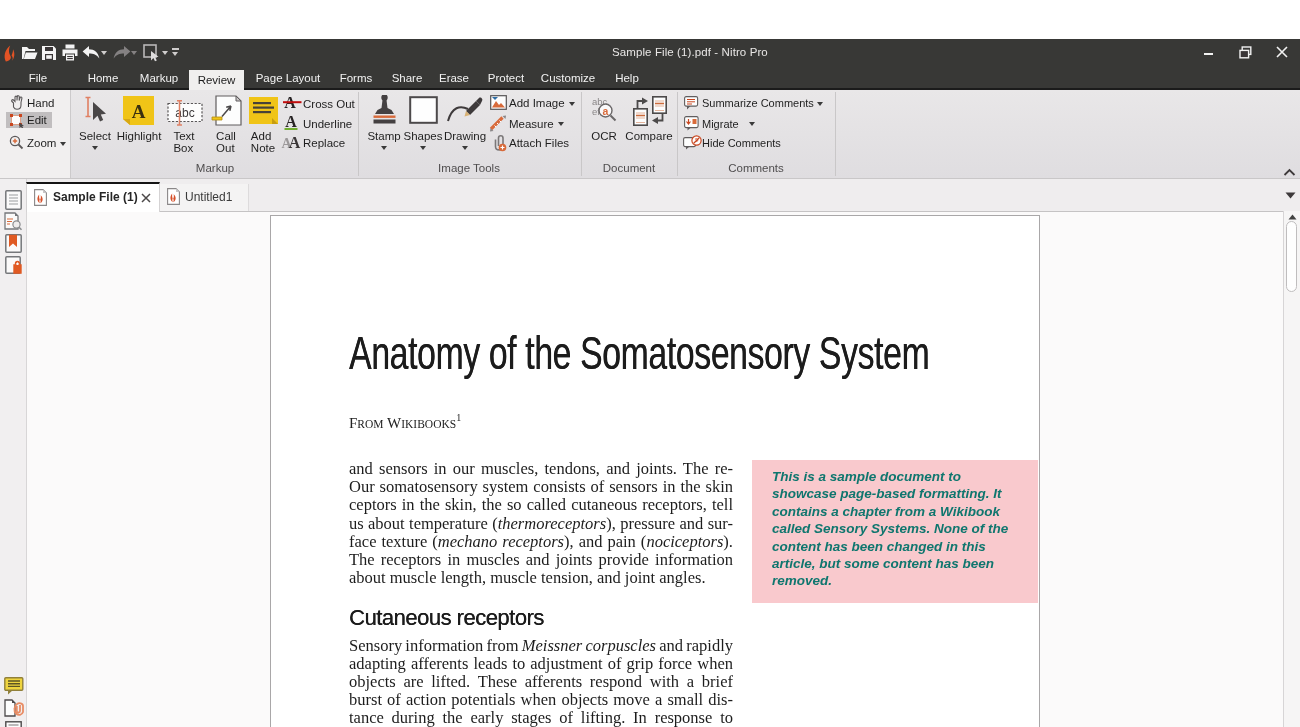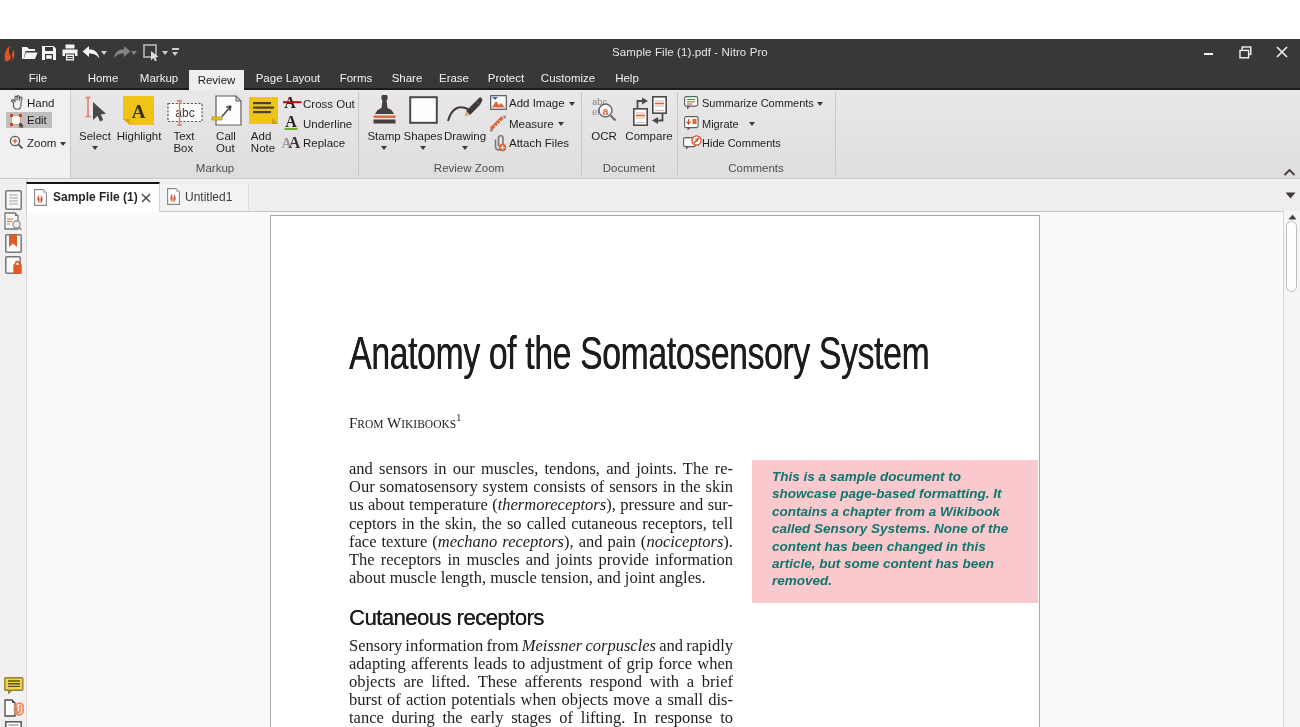--- a/index.html
+++ b/index.html
@@ -140,21 +140,21 @@
     </svg>
     <div class="srow" style="left:27px;top:46px;">Zoom</div>
     <div class="caret" style="left:63px;top:52px;"></div>
 
     <div class="rsep" style="left:358px;"></div>
     <div class="rsep" style="left:581px;"></div>
     <div class="rsep" style="left:677px;"></div>
     <div class="rsep" style="left:835px;"></div>
 
     <div class="glabel" style="left:215px;">Markup</div>
-    <div class="glabel" style="left:469px;">Review Zoom</div>
+    <div class="glabel" style="left:469px;">Image Tools</div>
     <div class="glabel" style="left:629px;">Document</div>
     <div class="glabel" style="left:756px;">Comments</div>
 
     <svg class="abs" style="left:82px;top:6px" width="28" height="28" viewBox="0 0 28 28">
       <path d="M3.5 1.5 L8.5 1.5 M6 1.5 L6 20.5 M3.5 20.5 L8.5 20.5" stroke="#e08063" stroke-width="1.6" fill="none"></path>
       <path d="M11 6 L11 24 L15.5 19.8 L18 25.5 L21.2 24 L18.8 18.5 L24 17.8 Z" fill="#4a4748"></path>
     </svg>
     <div class="rlabel" style="left:95px;">Select</div>
     <div class="caret" style="left:95px;top:56px;"></div>
 
@@ -334,22 +334,22 @@
 
   <div id="main">
       <div class="abs" style="left:27px;top:0;width:1273px;height:1px;background:#c5c3c4;"></div>
     </div>
   <div id="page">
     <div id="doc-title">Anatomy of the Somatosensory System</div>
     <div id="doc-sub">F<span style="font-size:11.5px">ROM</span> W<span style="font-size:11.5px">IKIBOOKS</span><sup style="font-size:10px;position:relative;top:-1px;">1</sup></div>
     <div id="doc-body">
       <div class="jline">and sensors in our muscles, tendons, and joints. The re-</div>
       <div class="jline">Our somatosensory system consists of sensors in the skin</div>
+      <div class="jline">ceptors in the skin, the so called cutaneous receptors, tell</div>
       <div class="jline">us about temperature (<i>thermoreceptors</i>), pressure and sur-</div>
-      <div class="jline">ceptors in the skin, the so called cutaneous receptors, tell</div>
       <div class="jline">face texture (<i>mechano receptors</i>), and pain (<i>nociceptors</i>).</div>
       <div class="jline">The receptors in muscles and joints provide information</div>
       <div>about muscle length, muscle tension, and joint angles.</div>
       <div id="doc-h2" style="margin-top:22px;margin-bottom:9px;">Cutaneous receptors</div>
       <div id="para2">
         <div class="jline" style="word-spacing:-1.8px;">Sensory information from <i>Meissner corpuscles</i> and rapidly</div>
         <div class="jline">adapting afferents leads to adjustment of grip force when</div>
         <div class="jline">objects are lifted. These afferents respond with a brief</div>
         <div class="jline">burst of action potentials when objects move a small dis-</div>
         <div class="jline">tance during the early stages of lifting. In response to</div>

